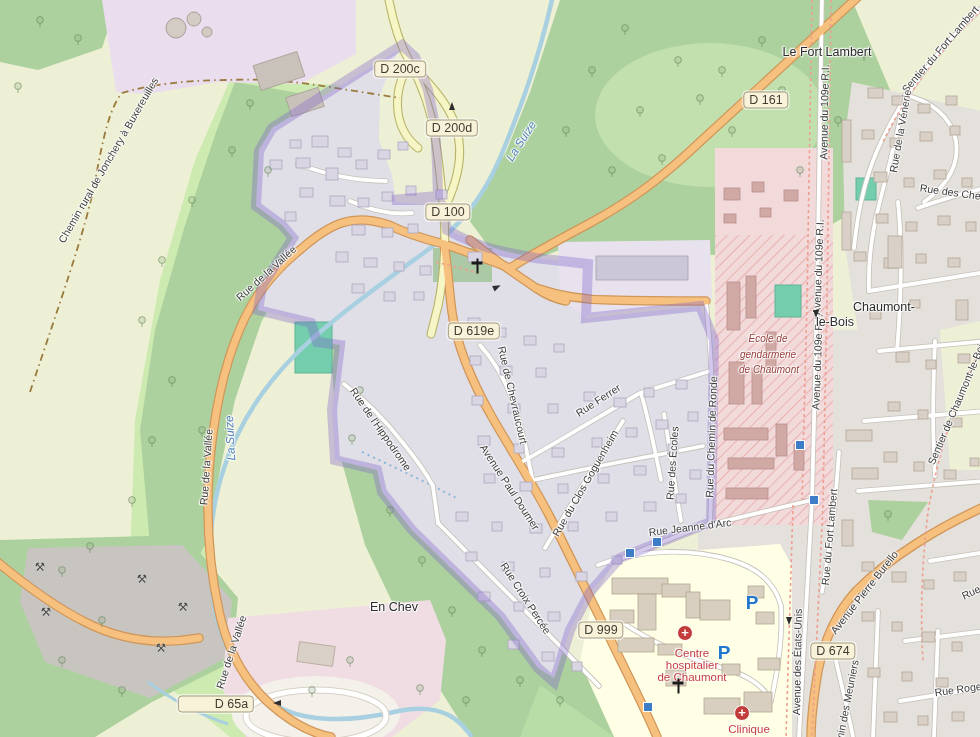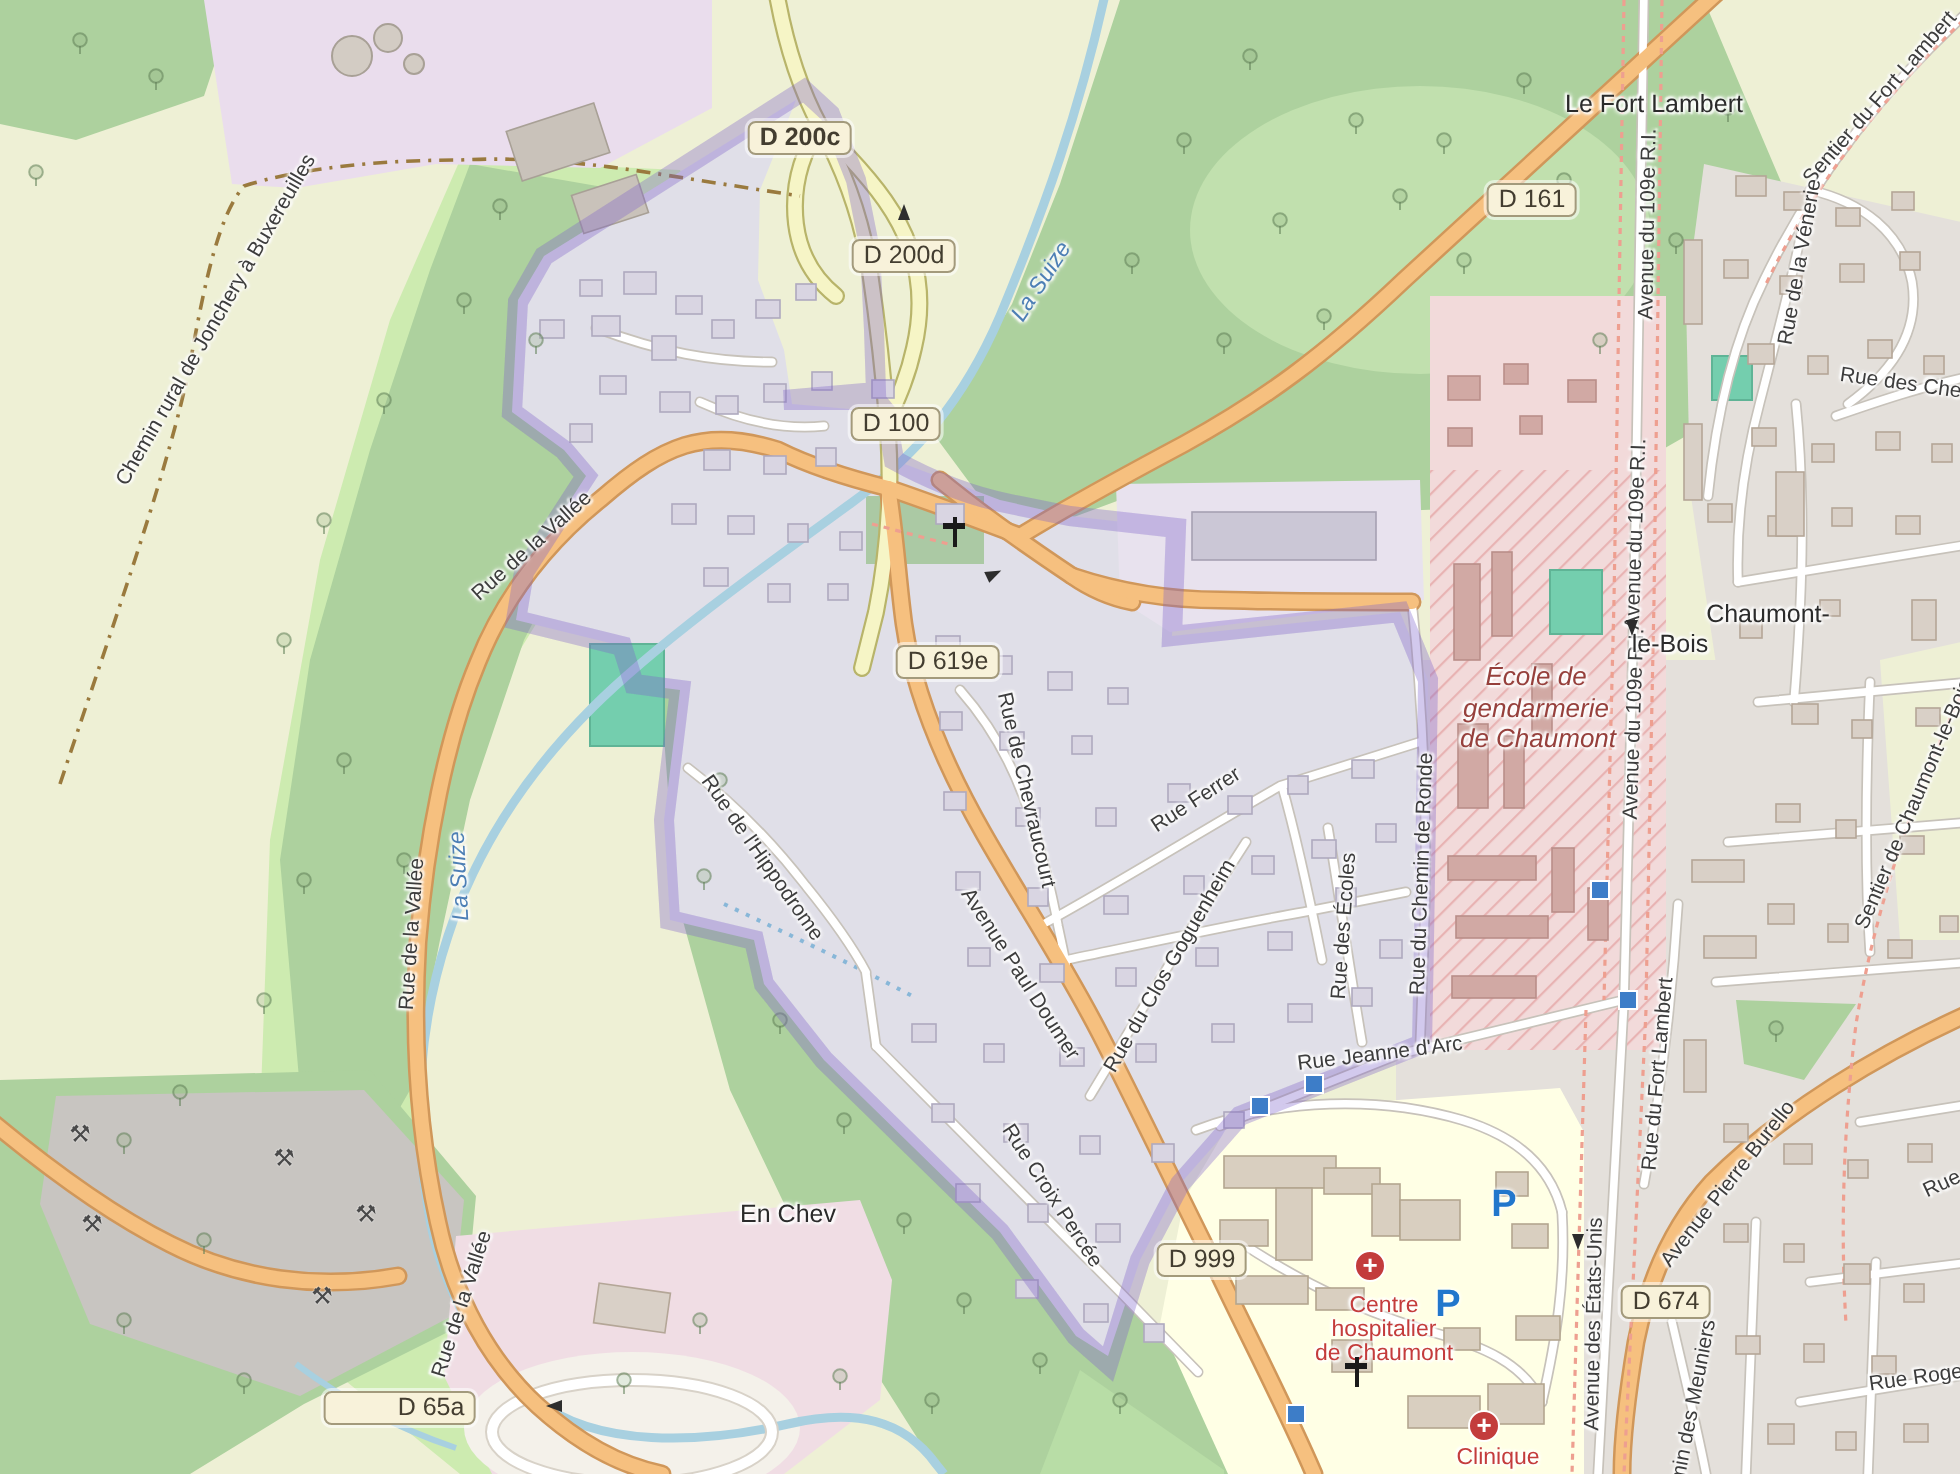--- a/index.html
+++ b/index.html
@@ -5,21 +5,21 @@
   html,body{margin:0;padding:0;background:#eef0d5;}
   .map{position:relative;width:980px;height:737px;overflow:hidden;background:#eef0d5;
        font-family:"Liberation Sans","DejaVu Sans",sans-serif;cursor:grab;}
   .map svg{position:absolute;left:0;top:0;}
   #labels{position:absolute;left:0;top:0;width:100%;height:100%;}
   .lbl{position:absolute;white-space:nowrap;transform:translate(-50%,-50%) rotate(var(--r,0deg));
        text-shadow:0 0 2px #fff,0 0 2px #fff,0 0 3px #fff,1px 1px 1px #fff,-1px -1px 1px #fff;}
   .street-label{font-size:10.5px;color:#3d3d3d;}
   .place-label{font-size:12.5px;color:#2b2b2b;}
   .water-label{font-size:11.5px;font-style:italic;color:#4d7fb5;}
-  .poi-school{font-size:13px;font-style:italic;color:#96403c;}
+  .poi-school{font-size:10px;font-style:italic;color:#96403c;}
   .poi-hospital{font-size:11.5px;color:#c43c3c;padding-left:12px;}
   .poi-parking{font-size:19px;font-weight:bold;color:#2277cc;text-shadow:0 0 2px #fff,0 0 2px #fff;}
   .road-badge{position:absolute;transform:translate(-50%,-50%);background:#f8f2da;
        border:1.5px solid #a39a7c;border-radius:4px;padding:0px 5px 1px 5px;
        font-size:12.5px;color:#433d30;box-shadow:0 0 0 1.5px rgba(255,255,255,.55);}
   .icon{position:absolute;transform:translate(-50%,-50%) rotate(var(--r,0deg));}
   .hospital-cross-icon{width:14px;height:14px;border-radius:50%;background:#c33c3c;border:1px solid #fff;}
   .hospital-cross-icon::before{content:"+";position:absolute;left:50%;top:50%;transform:translate(-50%,-54%);
        color:#fff;font-weight:bold;font-size:13px;line-height:1;}
   .church-cross-icon{width:11px;height:15px;}
@@ -480,28 +480,28 @@
       <div class="lbl water-label" style="left: 230px; top: 438px; --r: -93deg;">La Suize</div>
       <div class="lbl poi-school" style="left: 768px; top: 338px; --r: 0deg;">École de</div>
       <div class="lbl poi-school" style="left: 768px; top: 354px; --r: 0deg;">gendarmerie</div>
       <div class="lbl poi-school" style="left: 769px; top: 369px; --r: 0deg;">de Chaumont</div>
       <div class="lbl poi-hospital" style="left: 686px; top: 653px; --r: 0deg;">Centre</div>
       <div class="lbl poi-hospital" style="left: 686px; top: 665px; --r: 0deg;">hospitalier</div>
       <div class="lbl poi-hospital" style="left: 686px; top: 677px; --r: 0deg;">de Chaumont</div>
       <div class="lbl poi-hospital" style="left: 743px; top: 729px; --r: 0deg;">Clinique</div>
       <div class="lbl poi-parking" style="left: 752px; top: 603px; --r: 0deg;">P</div>
       <div class="lbl poi-parking" style="left: 724px; top: 653px; --r: 0deg;">P</div>
-      <div class="road-badge" style="left: 400px; top: 69px; font-weight: bold; --r: 0deg;">D 200c</div>
+      <div class="road-badge" style="left: 400px; top: 69px; --r: 0deg;">D 200c</div>
       <div class="road-badge" style="left: 452px; top: 128px; text-align: center; --r: 0deg;">D 200d</div>
       <div class="road-badge" style="left: 448px; top: 212px; --r: 0deg;">D 100</div>
       <div class="road-badge" style="left: 441px; top: 331px; margin-left: 33px; --r: 0deg;">D 619e</div>
       <div class="road-badge" style="left: 601px; top: 630px; --r: 0deg;">D 999</div>
       <div class="road-badge" style="left: 766px; top: 100px; --r: 0deg;">D 161</div>
       <div class="road-badge" style="left: 833px; top: 651px; --r: 0deg;">D 674</div>
-      <div class="road-badge" style="left: 200px; top: 704px; padding-left: 36px; --r: 0deg;">D 65a</div>
+      <div class="road-badge" style="left: 216px; top: 704px; padding-left: 36px; --r: 0deg;">D 65a</div>
       <div class="icon hospital-cross-icon" style="left: 685px; top: 633px; --r: 0deg;"></div>
       <div class="icon hospital-cross-icon" style="left: 742px; top: 713px; --r: 0deg;"></div>
       <div class="icon church-cross-icon" style="left: 477px; top: 266px; --r: 0deg;"></div>
       <div class="icon church-cross-icon" style="left: 678px; top: 686px; --r: 0deg;"></div>
       <div class="icon quarry-pickaxe-icon" style="left: 40px; top: 567px; --r: 0deg;">⚒</div>
       <div class="icon quarry-pickaxe-icon" style="left: 142px; top: 579px; --r: 0deg;">⚒</div>
       <div class="icon quarry-pickaxe-icon" style="left: 183px; top: 607px; --r: 0deg;">⚒</div>
       <div class="icon quarry-pickaxe-icon" style="left: 46px; top: 612px; --r: 0deg;">⚒</div>
       <div class="icon quarry-pickaxe-icon" style="left: 161px; top: 648px; --r: 0deg;">⚒</div>
       <div class="icon oneway-arrow-icon" style="left: 452px; top: 106px; --r: -90deg;"></div>

